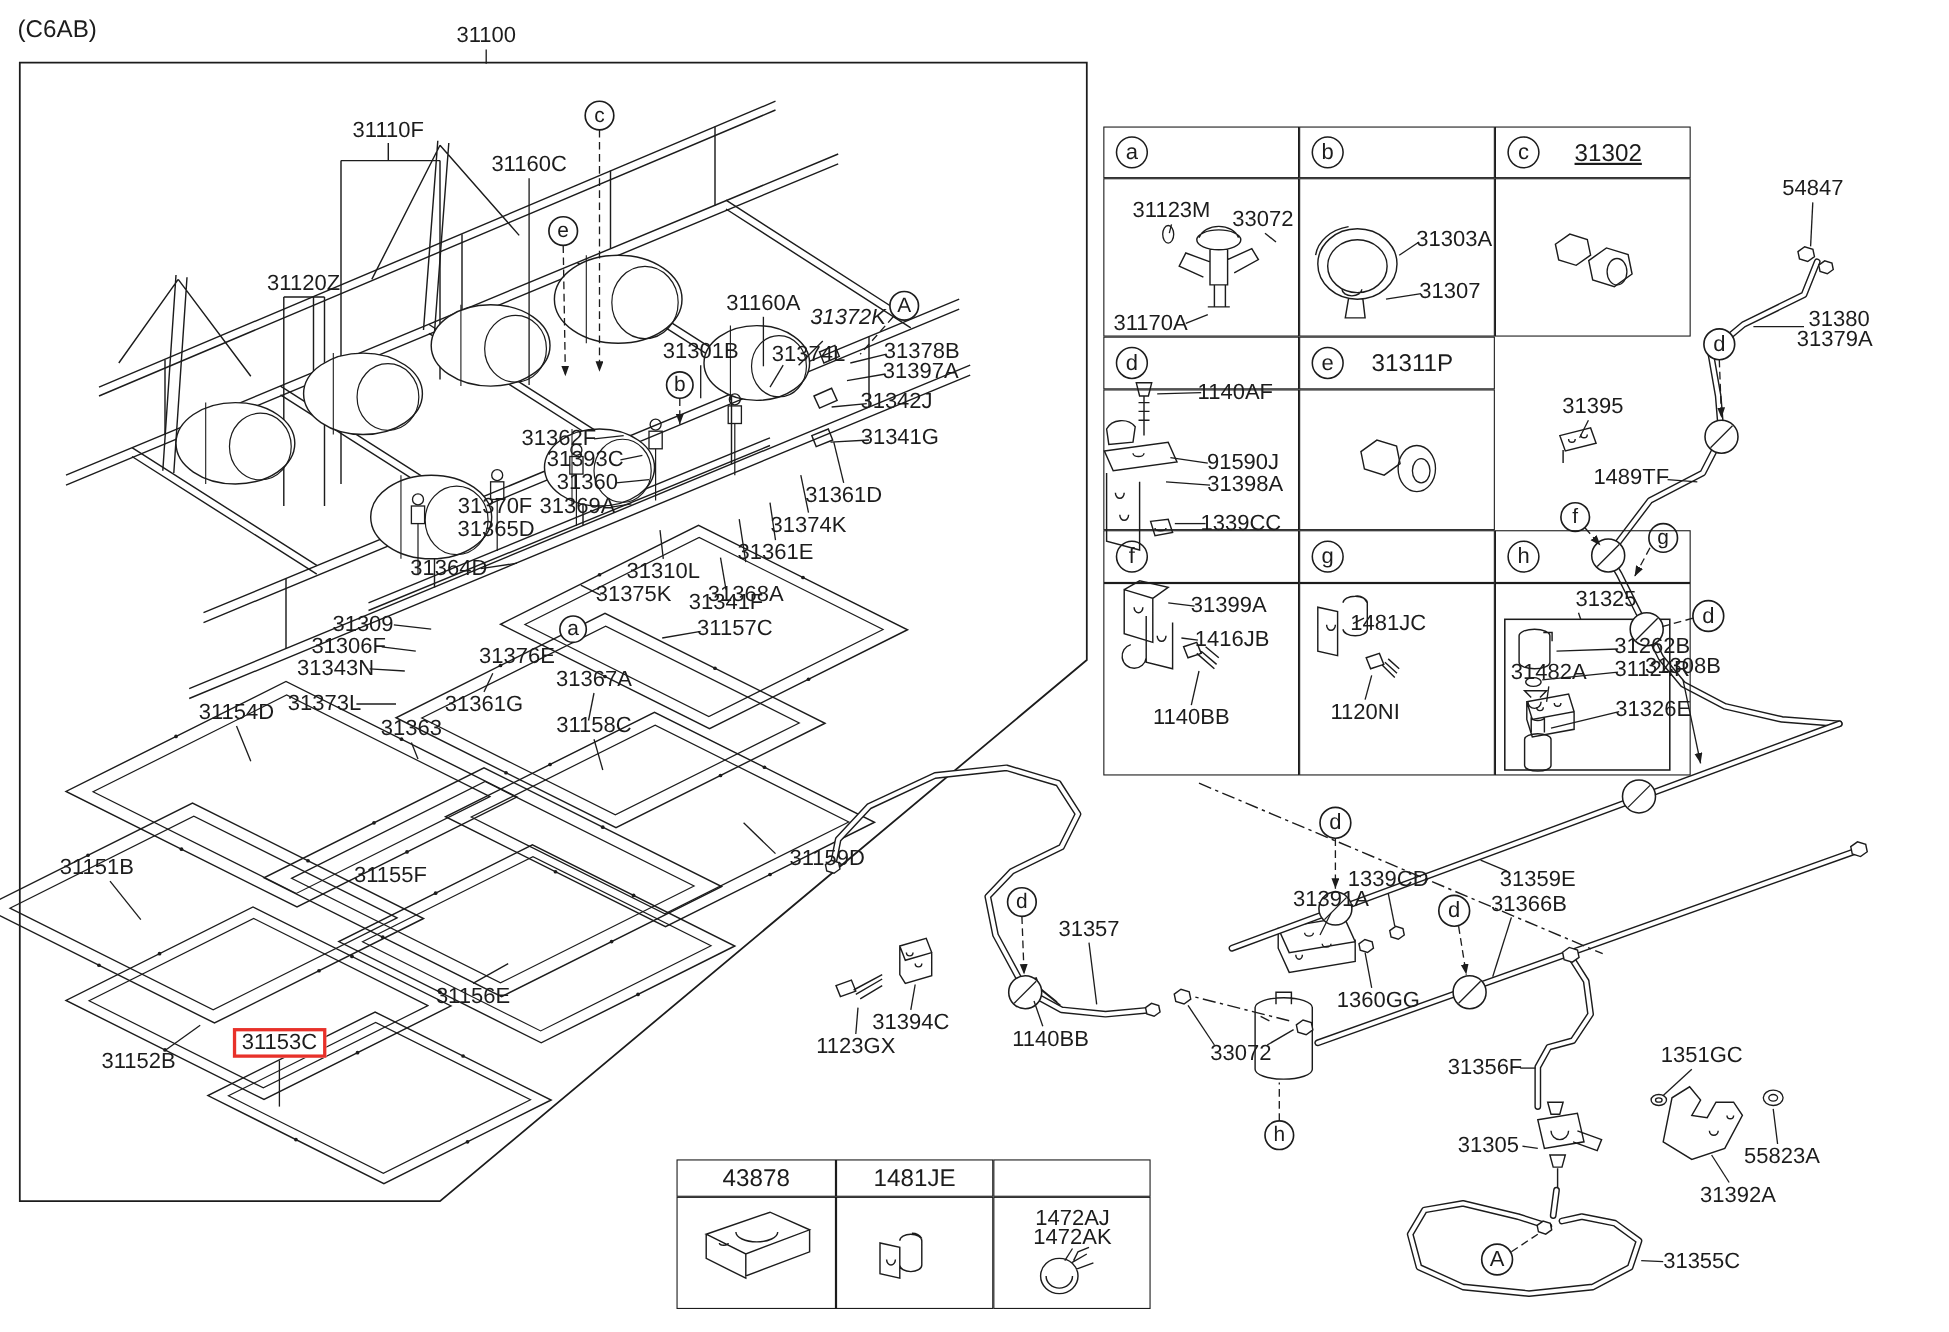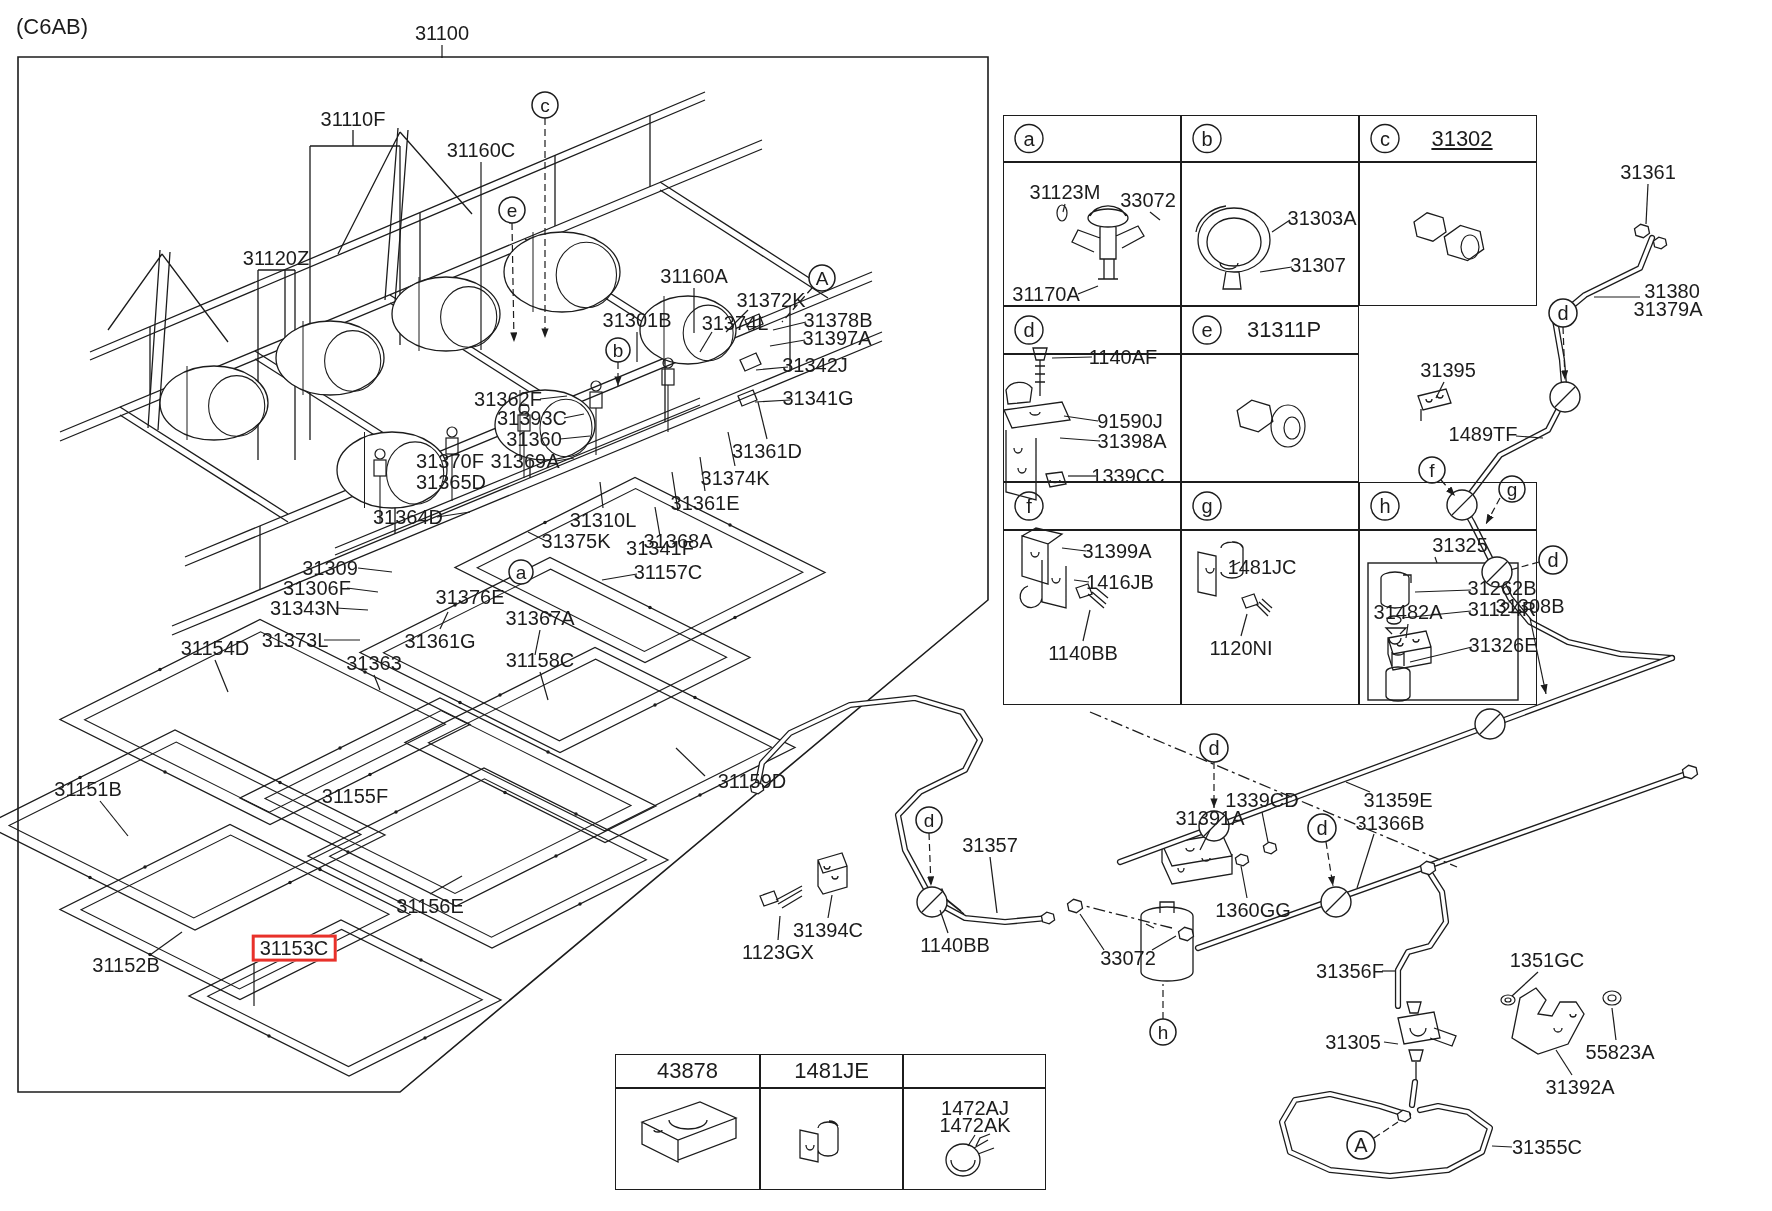--- a/index.html
+++ b/index.html
@@ -346,21 +346,21 @@
         <text x="1385" y="506" text-anchor="middle" dominant-baseline="central" font-size="20">h</text>
       </g>
   </svg>
 
   <div id="labels">
       <div class="part-label" style="left: 442px; top: 33px;">31100</div>
       <div class="part-label" style="left: 353px; top: 119px;">31110F</div>
       <div class="part-label" style="left: 481px; top: 150px;">31160C</div>
       <div class="part-label" style="left: 276px; top: 258px;">31120Z</div>
       <div class="part-label" style="left: 694px; top: 276px;">31160A</div>
-      <div class="part-label" style="left: 771px; top: 300px;">31372K</div>
+      <div class="part-label" style="left: 771px; top: 289px; font-style: italic;">31372K</div>
       <div class="part-label" style="left: 735px; top: 323px;">31374L</div>
       <div class="part-label" style="left: 637px; top: 320px;">31301B</div>
       <div class="part-label" style="left: 838px; top: 320px;">31378B</div>
       <div class="part-label" style="left: 837px; top: 338px;">31397A</div>
       <div class="part-label" style="left: 815px; top: 365px;">31342J</div>
       <div class="part-label" style="left: 818px; top: 398px;">31341G</div>
       <div class="part-label" style="left: 508px; top: 399px;">31362F</div>
       <div class="part-label" style="left: 532px; top: 418px;">31393C</div>
       <div class="part-label" style="left: 534px; top: 439px;">31360</div>
       <div class="part-label" style="left: 450px; top: 461px;">31370F</div>
@@ -383,22 +383,22 @@
       <div class="part-label" style="left: 470px; top: 597px;">31376E</div>
       <div class="part-label" style="left: 540px; top: 618px;">31367A</div>
       <div class="part-label" style="left: 374px; top: 663px;">31363</div>
       <div class="part-label" style="left: 215px; top: 648px;">31154D</div>
       <div class="part-label" style="left: 540px; top: 660px;">31158C</div>
       <div class="part-label" style="left: 88px; top: 789px;">31151B</div>
       <div class="part-label" style="left: 331px; top: 796px; padding-left: 48px;">31155F</div>
       <div class="part-label" style="left: 736px; top: 781px; margin-left: 16px;">31159D</div>
       <div class="part-label" style="left: 430px; top: 906px;">31156E</div>
       <div class="part-label" style="left: 126px; top: 965px;">31152B</div>
-      <div class="part-label red" style="left: 254px; top: 948px; margin-left: 40px;">31153C</div>
-      <div class="part-label" style="left: 1648px; top: 172px;">31361</div>
+      <div class="part-label red" style="left: 254px; top: 948px;">31153C</div>
+      <div class="part-label" style="left: 1648px; top: 172px;">54847</div>
       <div class="part-label" style="left: 1672px; top: 291px;">31380</div>
       <div class="part-label" style="left: 1668px; top: 309px;">31379A</div>
       <div class="part-label" style="left: 1448px; top: 370px;">31395</div>
       <div class="part-label" style="left: 1483px; top: 434px;">1489TF</div>
       <div class="part-label" style="left: 1530px; top: 606px;">31308B</div>
       <div class="part-label" style="left: 1408px; top: 612px;">31482A</div>
       <div class="part-label" style="left: 1398px; top: 800px;">31359E</div>
       <div class="part-label" style="left: 1390px; top: 823px;">31366B</div>
       <div class="part-label" style="left: 1262px; top: 800px;">1339CD</div>
       <div class="part-label" style="left: 1210px; top: 818px;">31391A</div>

